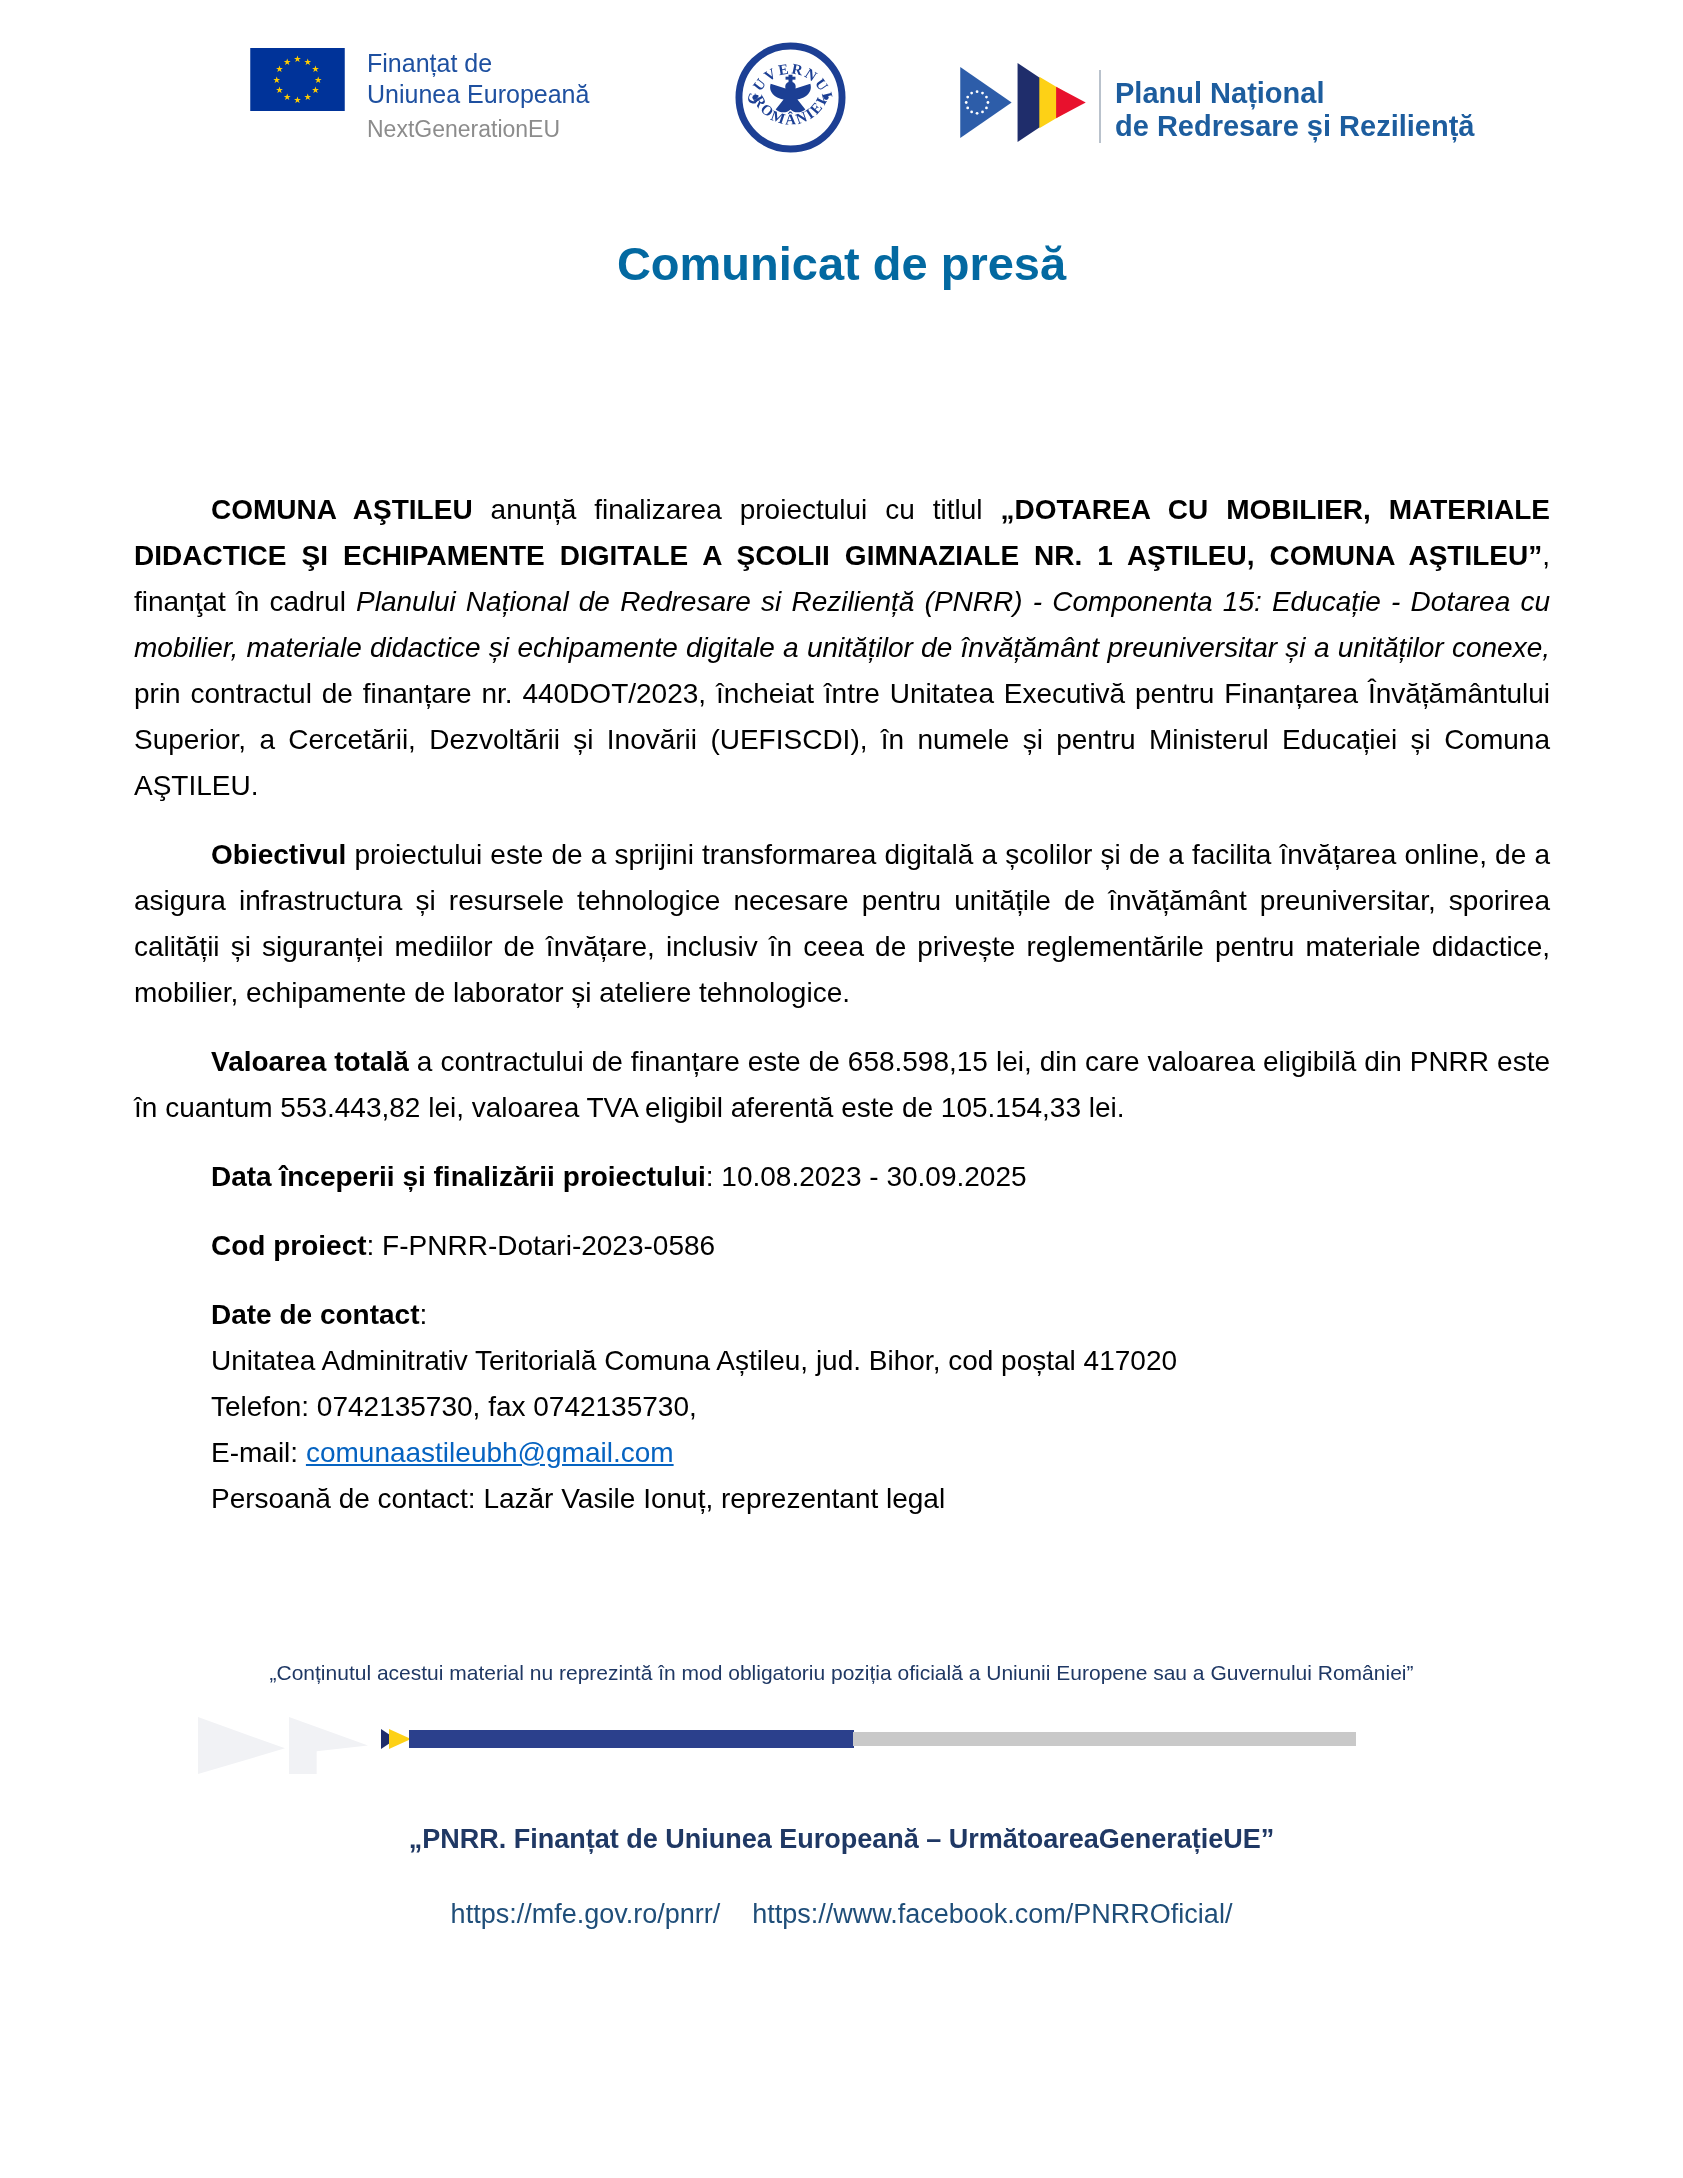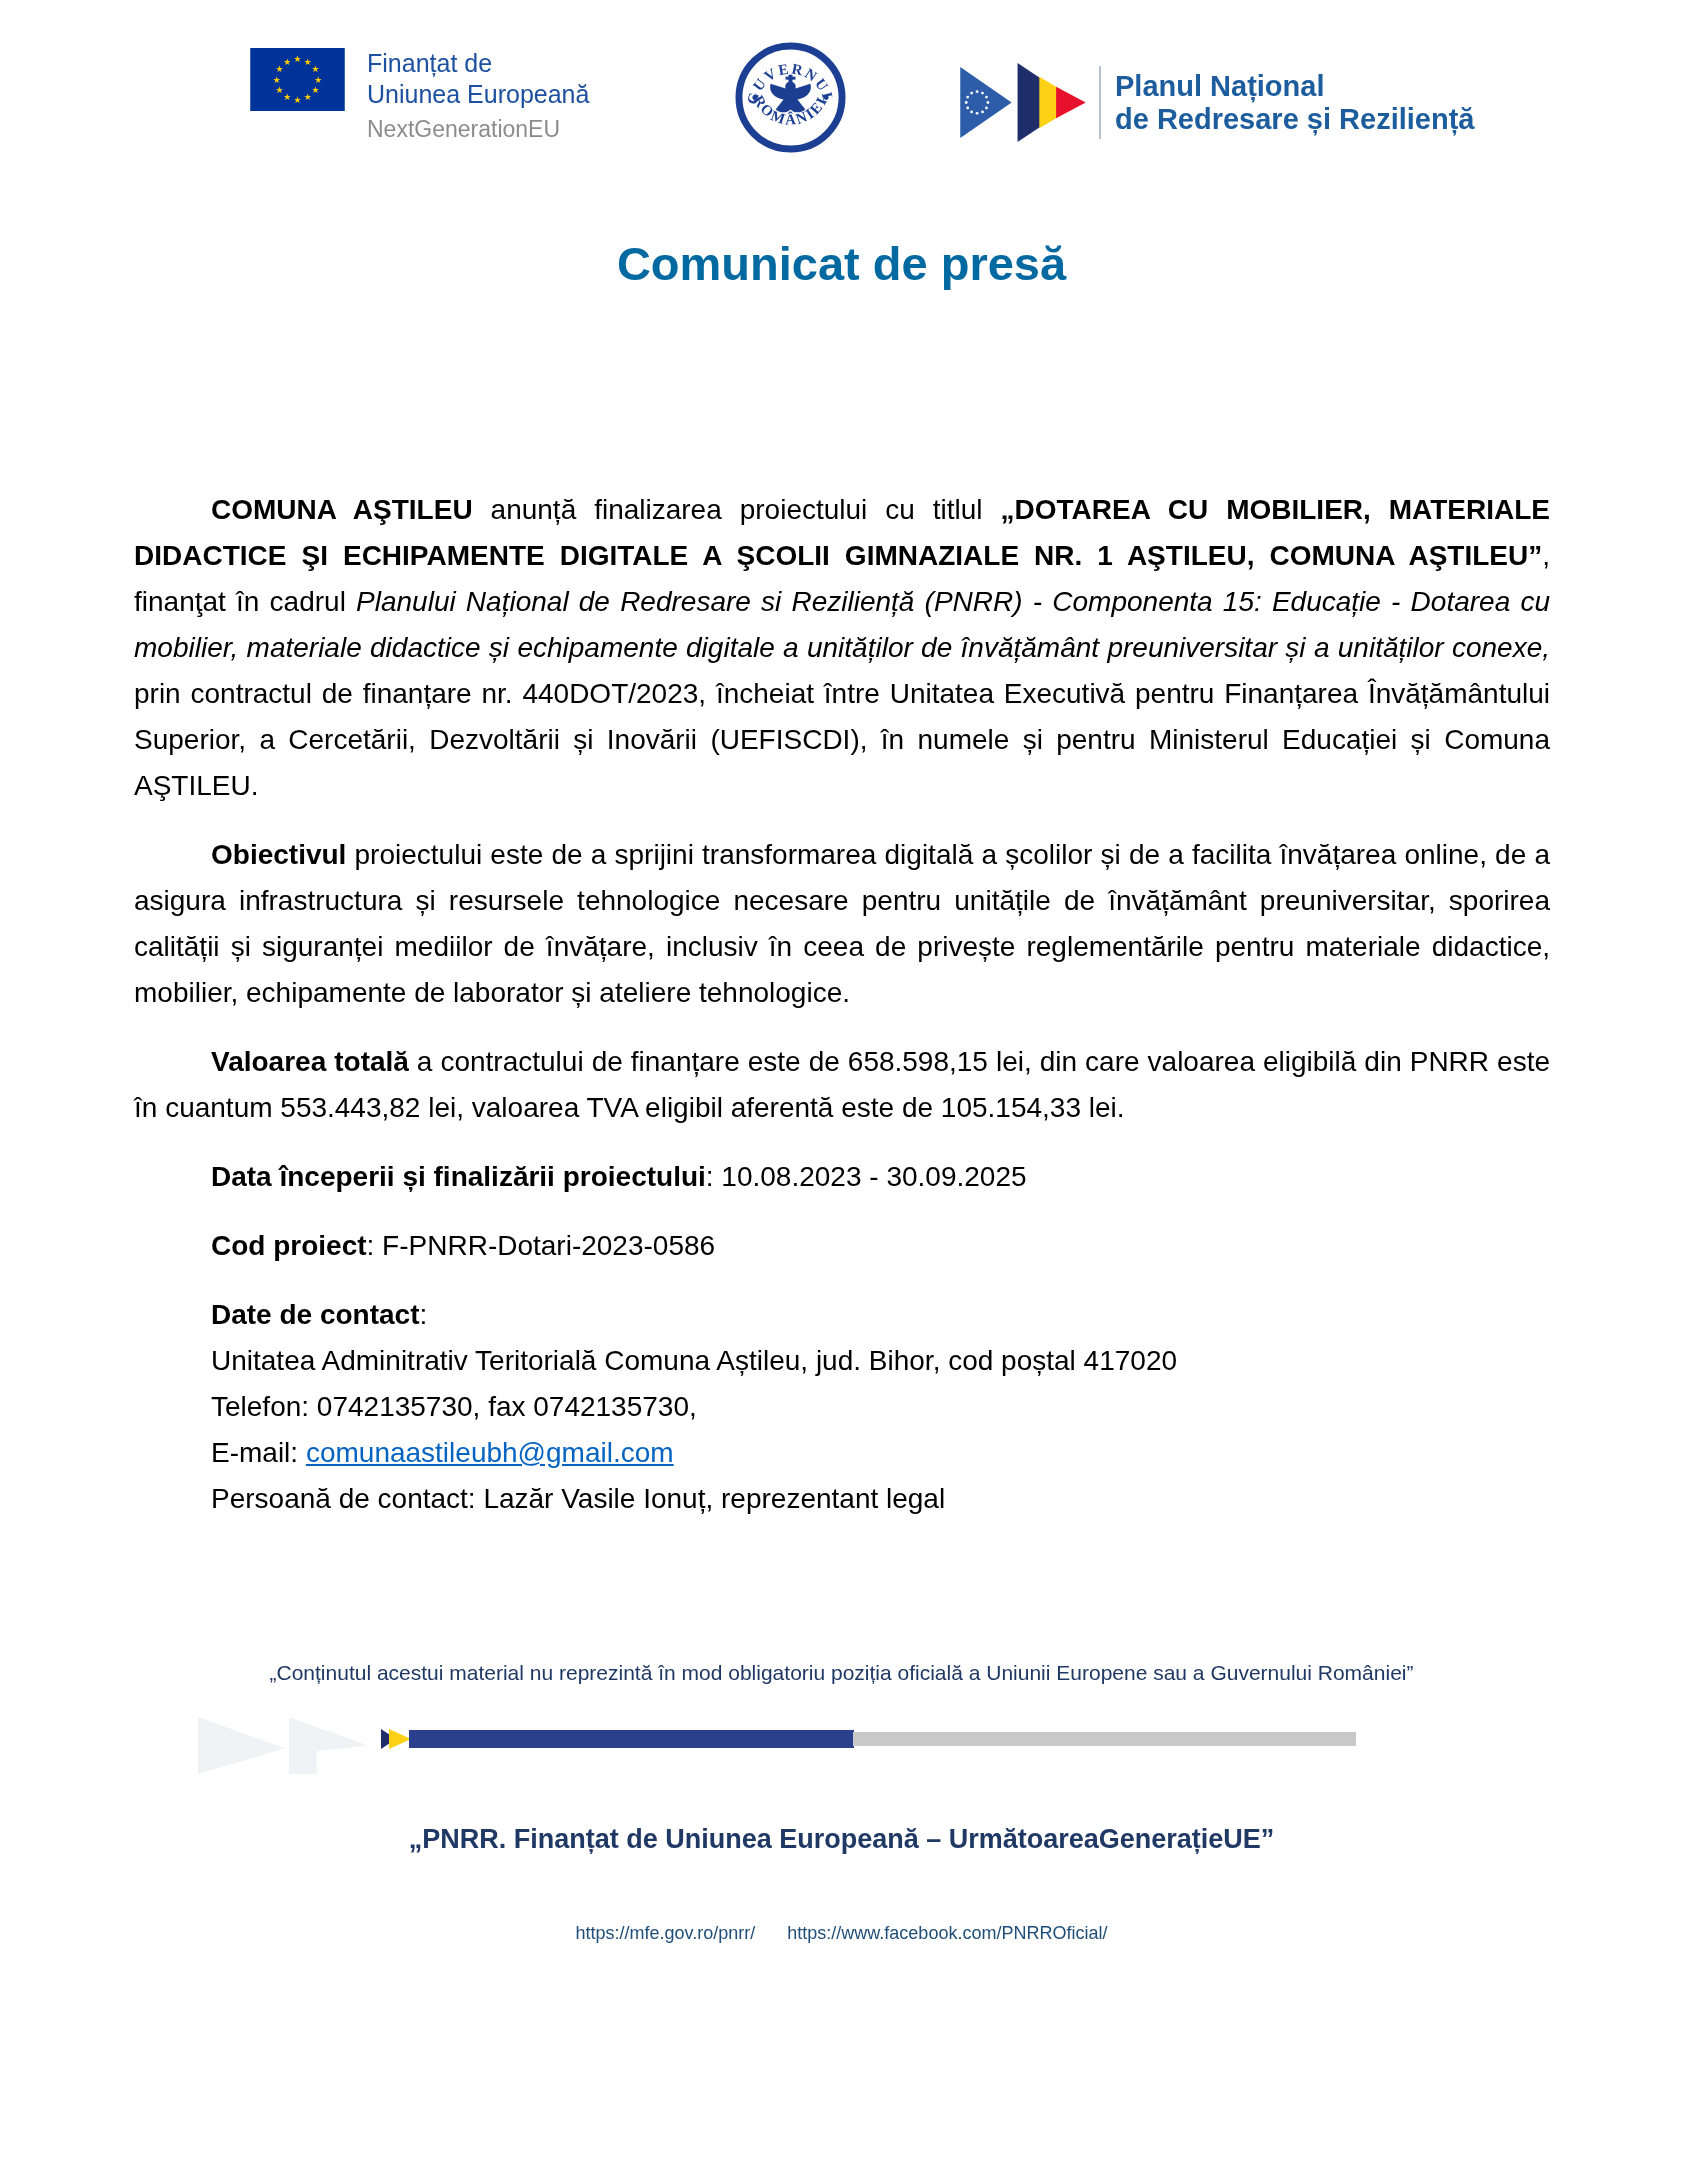--- a/index.html
+++ b/index.html
@@ -9,21 +9,21 @@
     margin:0 auto;overflow:hidden;
   }
   
   .header{position:absolute;top:40px;left:0;width:100%;height:149px;}
   .eu-logo{position:absolute;left:250px;top:8px;display:flex;gap:22px;}
   .eu-flag{width:95px;height:63px;display:block;}
   .eu-text{padding-top:0;}
   .eu-text .l1,.eu-text .l2{font-size:25px;font-weight:normal;color:#1e50a0;line-height:31px;}
   .eu-text .l3{font-size:23px;color:#8c8c8c;line-height:30px;margin-top:4px;}
   .gov-logo{position:absolute;left:735px;top:2px;}
-  .pnrr-logo{position:absolute;left:960px;top:22px;display:flex;align-items:center;}
+  .pnrr-logo{position:absolute;left:960px;top:22px;display:flex;align-items:flex-end;}
   .pnrr-arrows{display:block;}
   .pnrr-sep{width:0;height:73px;border-left:2px solid #b9c2cc;margin:0 14px 0 12px;}
   .pnrr-text{font-weight:bold;color:#1d5d9e;font-size:29px;line-height:33px;}
   
   .title{position:absolute;top:236px;left:0;width:100%;text-align:center;
     font-size:47px;font-weight:bold;color:#0369a1;}
   .subtitle{position:absolute;top:364px;left:0;width:100%;text-align:center;
     font-size:31px;color:#1f3864;}
   
   .content{position:absolute;top:487px;left:134px;width:1416px;
@@ -47,21 +47,21 @@
     border-top:10px solid transparent;border-bottom:10px solid transparent;
     border-left:15px solid #1f2d6b;}
   .mini-yellow{position:absolute;left:389px;top:18px;width:0;height:0;
     border-top:10px solid transparent;border-bottom:10px solid transparent;
     border-left:22px solid #fdd116;}
   .bar-navy{position:absolute;left:409px;top:19px;width:445px;height:18px;background:#2b408c;}
   .bar-gray{position:absolute;left:853px;top:21px;width:503px;height:14px;background:#c9c9c9;}
   .slogan{position:absolute;top:1824px;left:0;width:100%;text-align:center;
     font-weight:bold;font-size:27px;color:#1f3864;}
   .links{position:absolute;top:1899px;left:0;width:100%;display:flex;
-    justify-content:center;gap:32px;font-size:18px;color:#1f4e79;margin-top:24px;}
+    justify-content:center;gap:32px;font-size:27px;color:#1f4e79;}
   .links a{color:#1f4e79;text-decoration:none;cursor:pointer;}
 </style>
 </head>
 <body>
 
 <div class="page">
 
   <div class="header">
 
     <div class="eu-logo">

